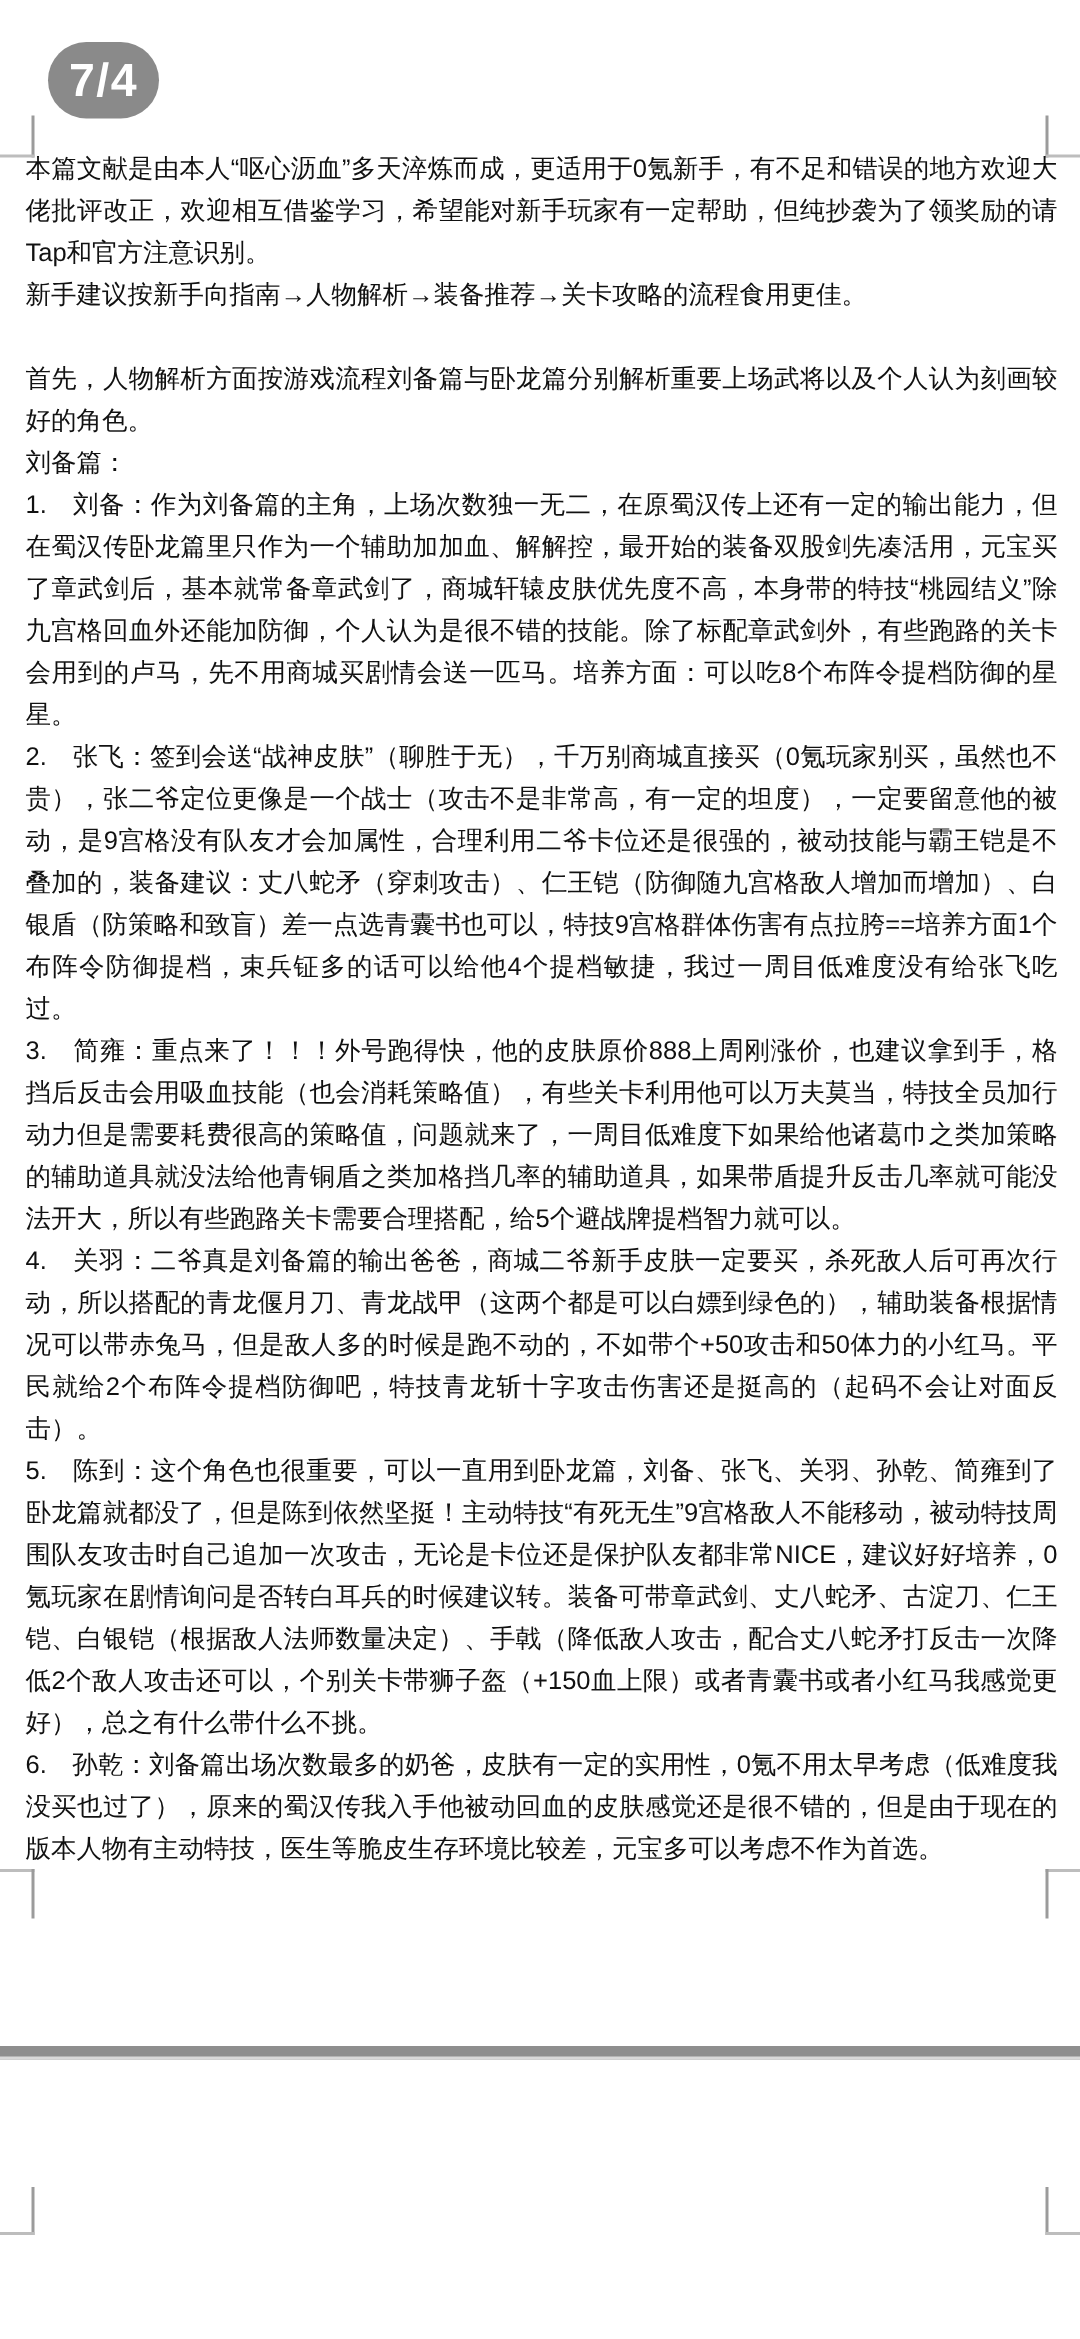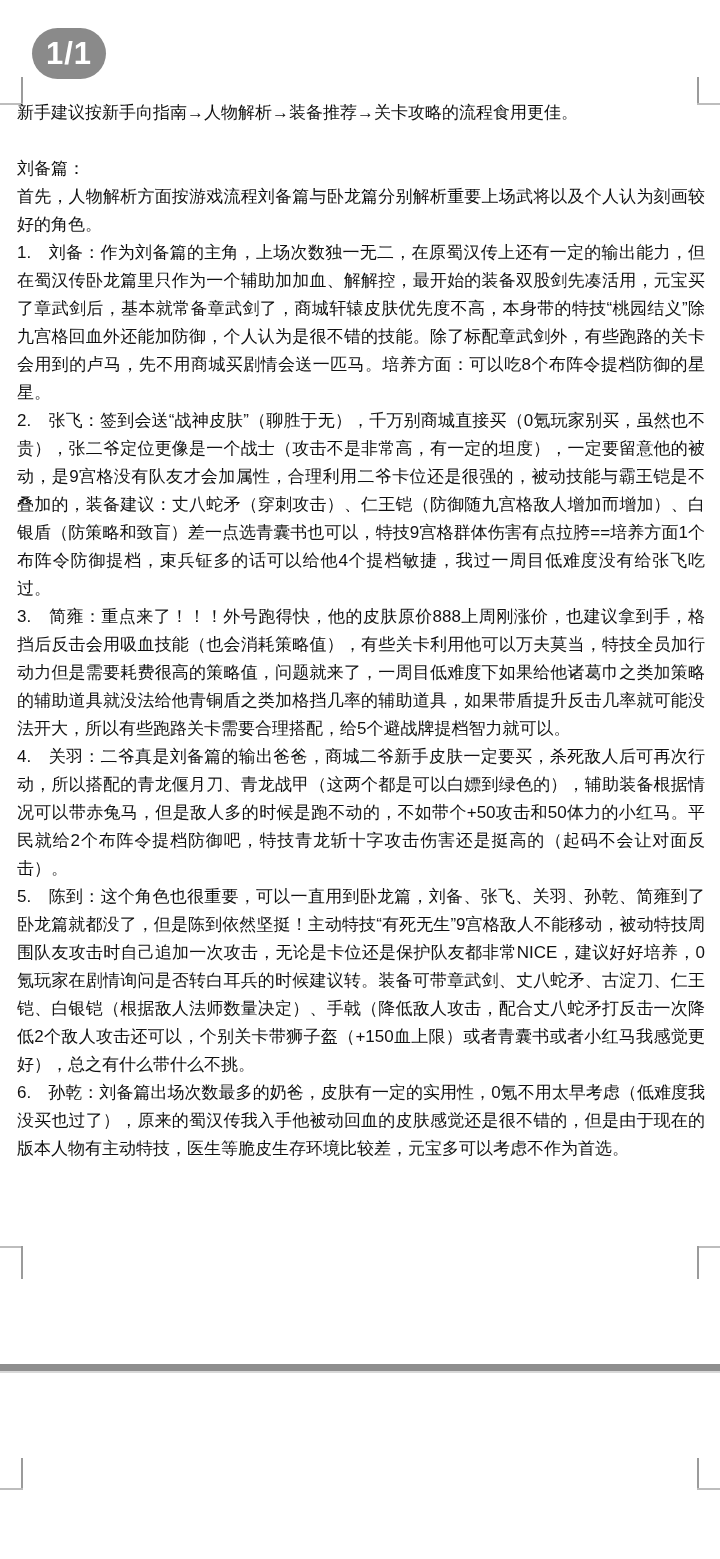--- a/index.html
+++ b/index.html
@@ -63,32 +63,33 @@
     height: 9px;
     background: #8e8e8e;
     border-bottom: 2px solid #d9d9d9;
   }
 </style>
 </head>
 <body>
 
 <div class="screen">
 
-  <div class="page-badge">1/1</div>
+  <div class="page-badge">7/4</div>
 
   <div class="mark" style="left:21px; top:77px; width:2px; height:28px;"></div>
   <div class="mark light" style="left:0; top:103px; width:23px; height:2px;"></div>
   <div class="mark" style="right:21px; top:77px; width:2px; height:28px;"></div>
   <div class="mark light" style="right:0; top:103px; width:23px; height:2px;"></div>
 
   <div class="doc">
+      <p class="para">本篇文献是由本人“呕心沥血”多天淬炼而成，更适用于0氪新手，有不足和错误的地方欢迎大佬批评改正，欢迎相互借鉴学习，希望能对新手玩家有一定帮助，但纯抄袭为了领奖励的请Tap和官方注意识别。</p>
       <p class="para">新手建议按新手向指南→人物解析→装备推荐→关卡攻略的流程食用更佳。</p>
       <p class="para spacer"></p>
+      <p class="para">首先，人物解析方面按游戏流程刘备篇与卧龙篇分别解析重要上场武将以及个人认为刻画较好的角色。</p>
       <p class="para">刘备篇：</p>
-      <p class="para">首先，人物解析方面按游戏流程刘备篇与卧龙篇分别解析重要上场武将以及个人认为刻画较好的角色。</p>
       <p class="para">1.　刘备：作为刘备篇的主角，上场次数独一无二，在原蜀汉传上还有一定的输出能力，但在蜀汉传卧龙篇里只作为一个辅助加加血、解解控，最开始的装备双股剑先凑活用，元宝买了章武剑后，基本就常备章武剑了，商城轩辕皮肤优先度不高，本身带的特技“桃园结义”除九宫格回血外还能加防御，个人认为是很不错的技能。除了标配章武剑外，有些跑路的关卡会用到的卢马，先不用商城买剧情会送一匹马。培养方面：可以吃8个布阵令提档防御的星星。</p>
       <p class="para">2.　张飞：签到会送“战神皮肤”（聊胜于无），千万别商城直接买（0氪玩家别买，虽然也不贵），张二爷定位更像是一个战士（攻击不是非常高，有一定的坦度），一定要留意他的被动，是9宫格没有队友才会加属性，合理利用二爷卡位还是很强的，被动技能与霸王铠是不叠加的，装备建议：丈八蛇矛（穿刺攻击）、仁王铠（防御随九宫格敌人增加而增加）、白银盾（防策略和致盲）差一点选青囊书也可以，特技9宫格群体伤害有点拉胯==培养方面1个布阵令防御提档，束兵钲多的话可以给他4个提档敏捷，我过一周目低难度没有给张飞吃过。</p>
       <p class="para">3.　简雍：重点来了！！！外号跑得快，他的皮肤原价888上周刚涨价，也建议拿到手，格挡后反击会用吸血技能（也会消耗策略值），有些关卡利用他可以万夫莫当，特技全员加行动力但是需要耗费很高的策略值，问题就来了，一周目低难度下如果给他诸葛巾之类加策略的辅助道具就没法给他青铜盾之类加格挡几率的辅助道具，如果带盾提升反击几率就可能没法开大，所以有些跑路关卡需要合理搭配，给5个避战牌提档智力就可以。</p>
       <p class="para">4.　关羽：二爷真是刘备篇的输出爸爸，商城二爷新手皮肤一定要买，杀死敌人后可再次行动，所以搭配的青龙偃月刀、青龙战甲（这两个都是可以白嫖到绿色的），辅助装备根据情况可以带赤兔马，但是敌人多的时候是跑不动的，不如带个+50攻击和50体力的小红马。平民就给2个布阵令提档防御吧，特技青龙斩十字攻击伤害还是挺高的（起码不会让对面反击）。</p>
       <p class="para">5.　陈到：这个角色也很重要，可以一直用到卧龙篇，刘备、张飞、关羽、孙乾、简雍到了卧龙篇就都没了，但是陈到依然坚挺！主动特技“有死无生”9宫格敌人不能移动，被动特技周围队友攻击时自己追加一次攻击，无论是卡位还是保护队友都非常NICE，建议好好培养，0氪玩家在剧情询问是否转白耳兵的时候建议转。装备可带章武剑、丈八蛇矛、古淀刀、仁王铠、白银铠（根据敌人法师数量决定）、手戟（降低敌人攻击，配合丈八蛇矛打反击一次降低2个敌人攻击还可以，个别关卡带狮子盔（+150血上限）或者青囊书或者小红马我感觉更好），总之有什么带什么不挑。</p>
       <p class="para">6.　孙乾：刘备篇出场次数最多的奶爸，皮肤有一定的实用性，0氪不用太早考虑（低难度我没买也过了），原来的蜀汉传我入手他被动回血的皮肤感觉还是很不错的，但是由于现在的版本人物有主动特技，医生等脆皮生存环境比较差，元宝多可以考虑不作为首选。</p>
     </div>
 
   <div class="mark light" style="left:0; top:1246px; width:23px; height:2px;"></div>
   <div class="mark" style="left:21px; top:1246px; width:2px; height:33px;"></div>

